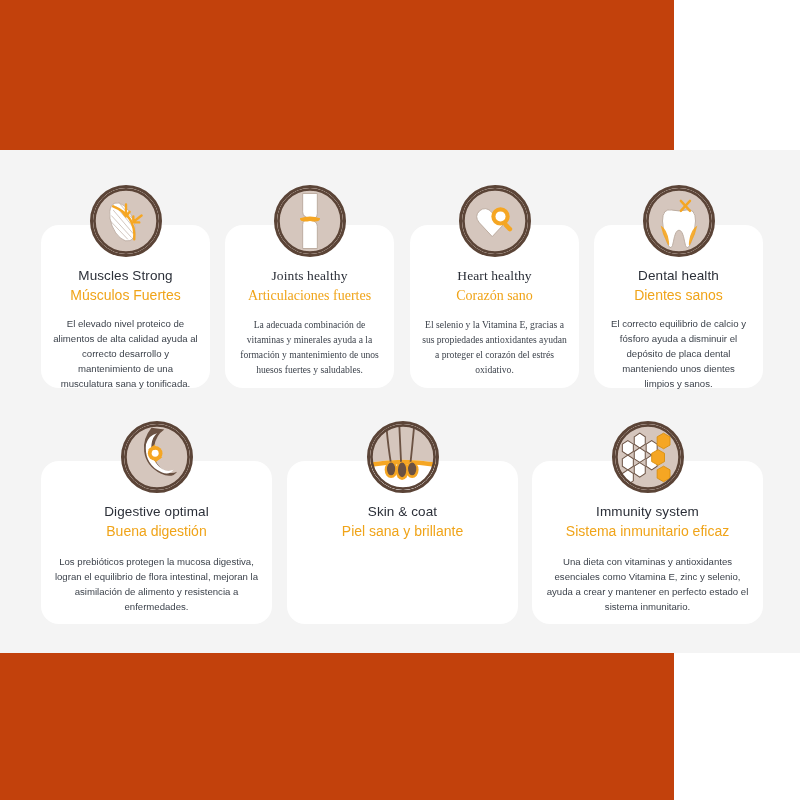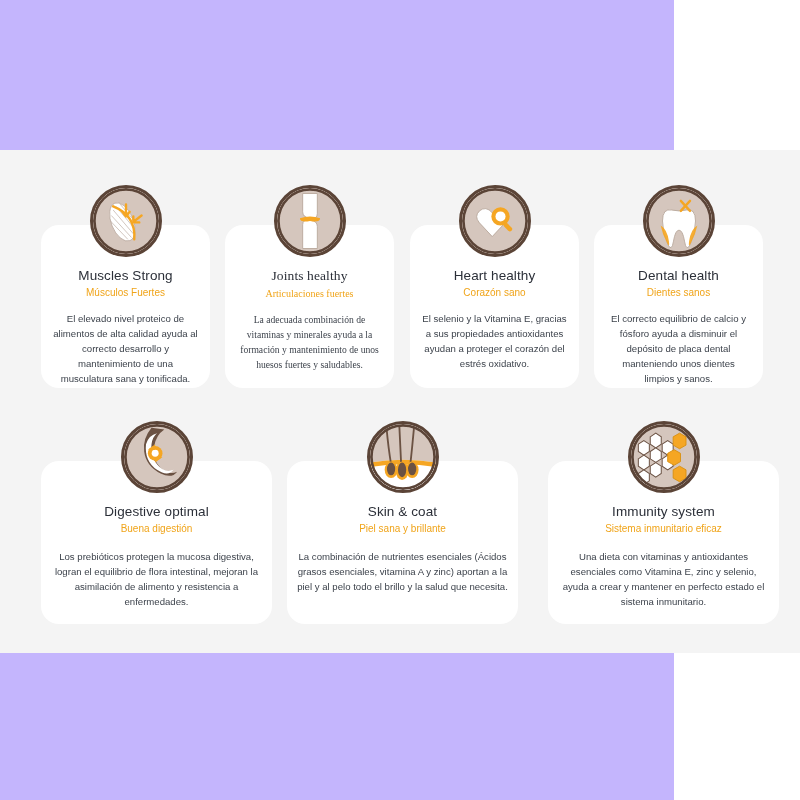--- a/index.html
+++ b/index.html
@@ -14,21 +14,21 @@
     overflow: hidden;
     position: relative;
   }
 
   .page {
     position: absolute;
     left: 0;
     top: 0;
     width: 674px;
     height: 800px;
-    background: #c4b5fd;
+    background: #c2410c;
   }
 
   .gray-band {
     position: absolute;
     left: 0;
     top: 150px;
     width: 800px;
     height: 503px;
     background: #f4f4f4;
   }
@@ -67,52 +67,52 @@
   .card-title {
     text-align: center;
     font-size: 13.5px;
     color: #2b2f38;
     margin: 0;
     font-weight: 400;
     letter-spacing: .1px;
   }
   .card-sub {
     text-align: center;
-    font-size: 10px;
+    font-size: 14px;
     color: #f0a419;
     margin: 4px 0 0 0;
     font-weight: 400;
   }
   .card-body {
     text-align: center;
     font-size: 9.6px;
     line-height: 15px;
     color: #3d434c;
     margin: 0;
     padding: 0 12px;
   }
 
   
   .row1 .card { top: 75px; width: 169px; height: 163px; }
   .row1 .card-title { margin-top: 43px; }
   .row1 .card-body  { margin-top: 13px; text-align: center; }
 
   .r1c1 { left: 41px; }
   .r1c2 { left: 225px; font-family: Liberation Serif, serif; }
-  .r1c3 { left: 410px; }
+  .r1c3 { left: 410px; font-family: Liberation Serif, serif; }
   .r1c4 { left: 594px; }
 
   
   .row2 .card { top: 311px; width: 231px; height: 163px; }
   .row2 .card-title { margin-top: 43px; }
   .row2 .card-body  { margin-top: 15px; padding: 0 10px; }
 
   .r2c1 { left: 41px; }
   .r2c2 { left: 287px; }
-  .r2c3 { left: 548px; }
+  .r2c3 { left: 532px; }
 </style>
 </head>
 <body>
 
 <div class="page">
 
   <div class="gray-band"></div>
 
   <div class="benefits-wrap">
 
@@ -236,21 +236,20 @@
             <g fill="#6b5243">
               <ellipse cx="23" cy="49" rx="4.5" ry="7"></ellipse>
               <ellipse cx="35" cy="50" rx="4.5" ry="8"></ellipse>
               <ellipse cx="46" cy="49" rx="4.5" ry="7"></ellipse>
             </g>
             <circle cx="36" cy="36" r="34.5" fill="none" stroke="#5b4437" stroke-width="3"></circle>
           </svg>
         </div>
         <p class="card-title">Skin &amp; coat</p>
         <p class="card-sub">Piel sana y brillante</p>
-        <p class="card-body">La combinación de nutrientes esenciales (Ácidos grasos esenciales, vitamina A y zinc) aportan a la piel y al pelo todo el brillo y la salud que necesita.</p>
       </div>
 
       <div class="card r2c3">
         <div class="icon-badge">
           <svg viewBox="0 0 72 72">
             <circle cx="36" cy="36" r="36" fill="#d5c6bd"></circle>
             <g fill="#ffffff" stroke="#6b5243" stroke-width="1.1">
               <polygon points="8,22 14,18 20,22 20,30 14,34 8,30"></polygon>
               <polygon points="8,38 14,34 20,38 20,46 14,50 8,46"></polygon>
               <polygon points="8,54 14,50 20,54 20,62 14,66 8,62"></polygon>

